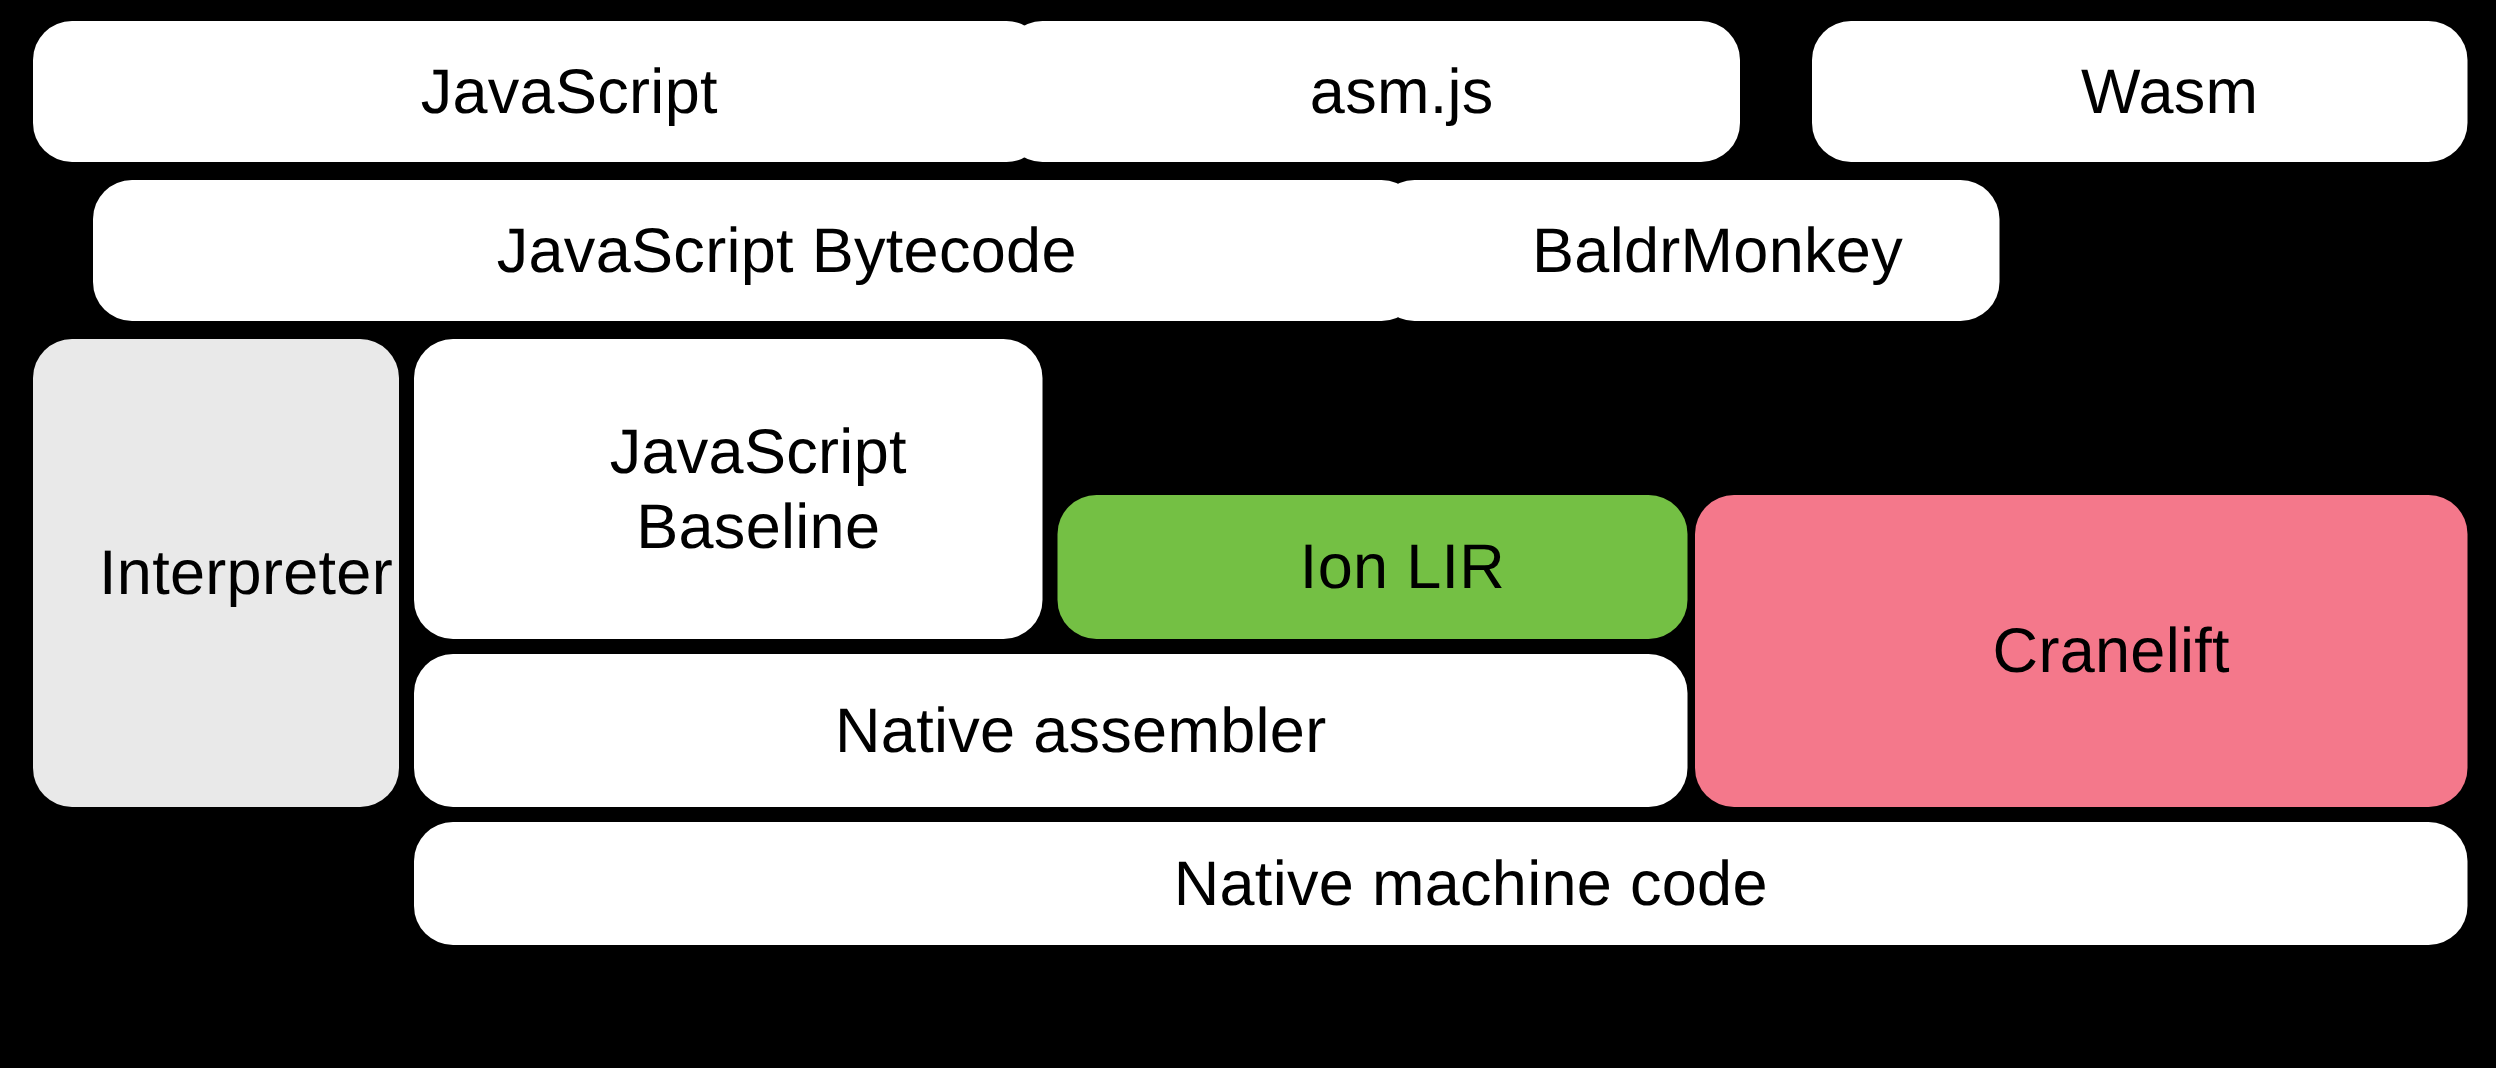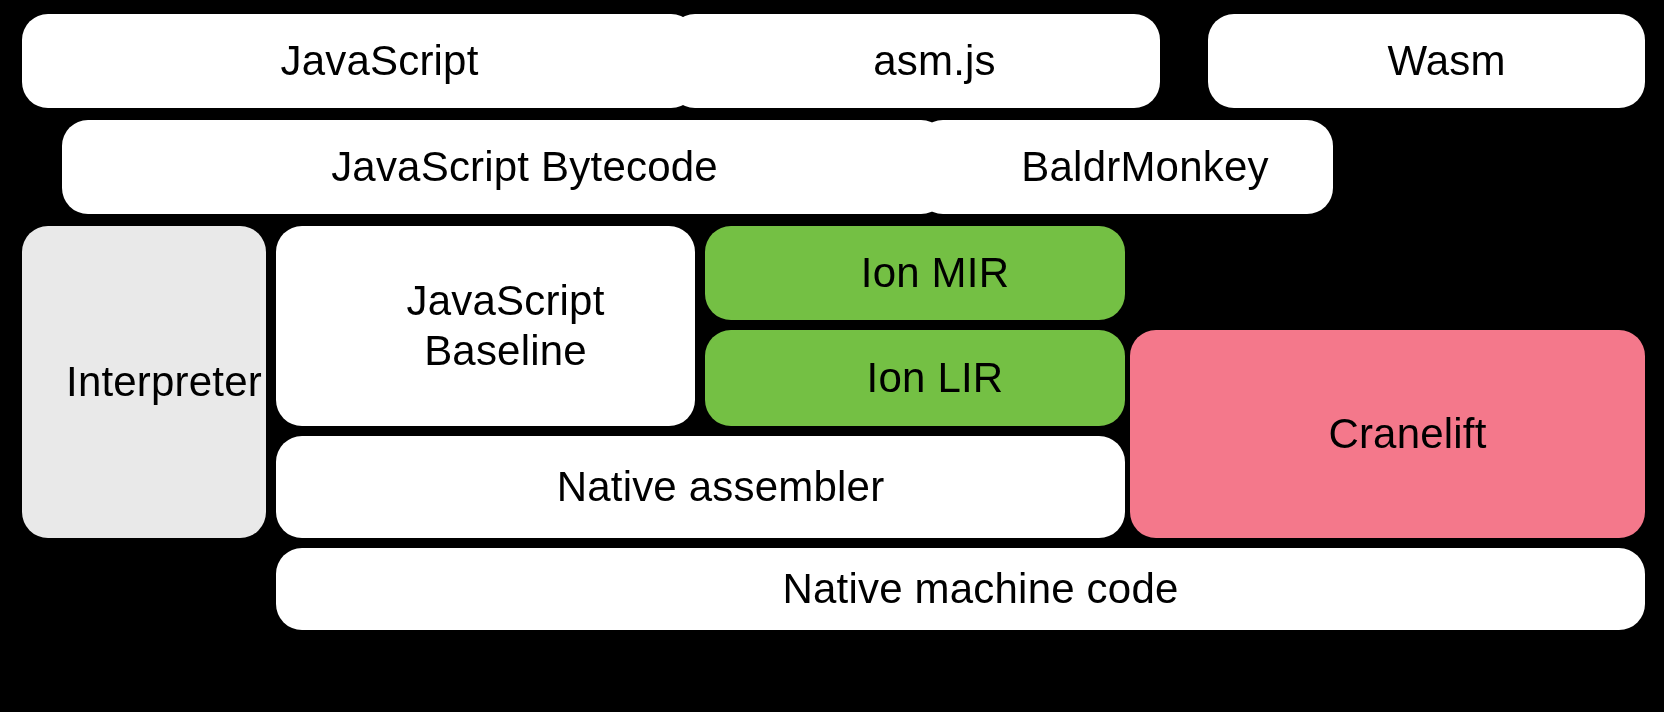--- a/index.html
+++ b/index.html
@@ -74,21 +74,20 @@
 
   <div class="node white" id="n-jsbytecode">JavaScript Bytecode</div>
 
   <div class="node white" id="n-baldrmonkey">BaldrMonkey</div>
 
   <div class="node grey" id="n-interpreter">Interpreter</div>
 
   <div class="node white" id="n-jsbaseline">JavaScript
 Baseline</div>
 
-  <div class="node green" id="n-ionmir">Ion MIR</div>
 
   <div class="node green" id="n-ionlir">Ion LIR</div>
 
   <div class="node pink" id="n-cranelift">Cranelift</div>
 
   <div class="node white" id="n-macroassembler">Native assembler</div>
 
   <div class="node white" id="n-nativecode">Native machine code</div>
 
 </div>

